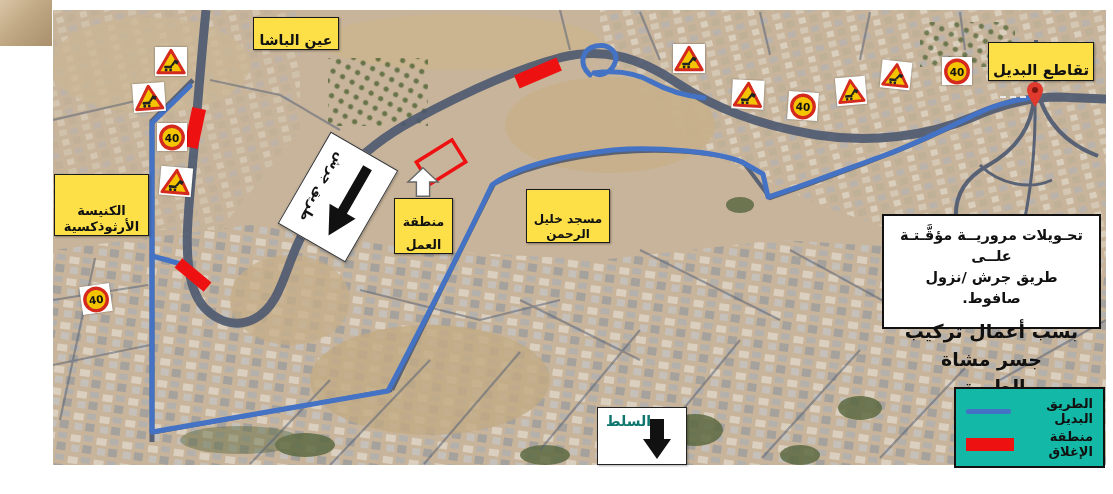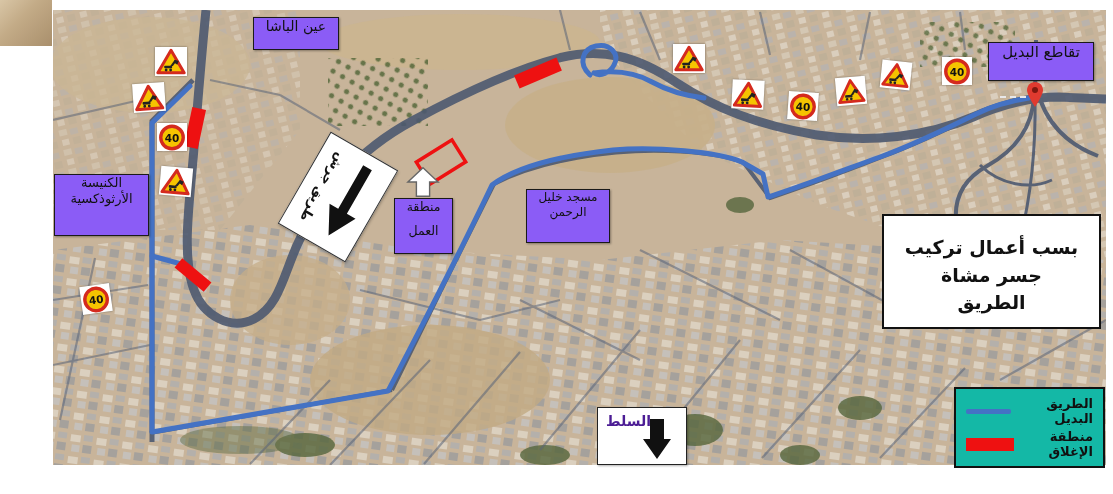--- a/index.html
+++ b/index.html
@@ -3,23 +3,23 @@
 <meta charset="utf-8">
 <style>
   html,body{margin:0;padding:0;background:#ffffff;}
   body{width:1113px;height:494px;position:relative;overflow:hidden;
        font-family:"DejaVu Sans",sans-serif;}
   .map-frame{position:absolute;left:53px;top:10px;width:1053px;height:455px;
              overflow:hidden;background:#c8b49a;}
   .map-frame > svg{position:absolute;left:-53px;top:-10px;}
   .corner-frag{position:absolute;left:0;top:0;width:52px;height:46px;
                background:linear-gradient(135deg,#d9c6a6 0%,#c3ab87 40%,#a98f6c 100%);}
-  .maplabel{position:absolute;background:#8b5cf6;border:1.6px solid #1a1a1a;
-            color:#111;font-weight:normal;text-align:center;line-height:1.25;
-            display:flex;flex-direction:column;justify-content:flex-start;
+  .maplabel{position:absolute;background:#fde047;border:1.6px solid #1a1a1a;
+            color:#111;font-weight:bold;text-align:center;line-height:1.25;
+            display:flex;flex-direction:column;justify-content:flex-end;
             box-shadow:1px 1px 2px rgba(0,0,0,.35);}
   .sign{position:absolute;background:#fff;display:flex;align-items:center;
         justify-content:center;box-shadow:0 0 2px rgba(0,0,0,.45);}
   .infobox{position:absolute;left:882px;top:214px;width:219px;height:115px;
            background:#fff;border:2px solid #111;color:#111;font-weight:bold;
            padding:9px 10px;box-sizing:border-box;text-align:center;direction:rtl;}
   .infobox .p1{font-size:14.5px;line-height:1.45;}
   .infobox .p2{font-size:19px;line-height:1.45;margin-top:9px;}
   .legend{position:absolute;left:954px;top:387px;width:151px;height:81px;
           background:#14b8a6;border:2px solid #111;box-sizing:border-box;
@@ -30,21 +30,21 @@
   .sw-blue{width:50px;height:5px;background:#4472c4;border-radius:2px;}
   .sw-red{width:56px;height:13px;background:#ee1111;}
   .rotbox{position:absolute;left:299px;top:144px;width:76px;height:104px;
           background:#fff;border:1.5px solid #333;transform:rotate(30deg);
           box-shadow:1px 1px 3px rgba(0,0,0,.3);}
   .rotbox .rtxt{position:absolute;left:-30px;top:44px;width:100px;text-align:center;
           transform:rotate(90deg);font-size:13px;font-weight:bold;color:#111;}
   .rotbox svg{position:absolute;left:32px;top:10px;}
   .saltbox{position:absolute;left:597px;top:407px;width:88px;height:56px;
            background:#fff;border:1.5px solid #222;box-shadow:1px 1px 2px rgba(0,0,0,.3);}
-  .saltbox .stxt{position:absolute;left:8px;top:5px;font-size:14px;font-weight:bold;color:#4c1d95;}
+  .saltbox .stxt{position:absolute;left:8px;top:5px;font-size:14px;font-weight:bold;color:#0f766e;}
   .saltbox svg{position:absolute;left:44px;top:9px;}
   .uparrow{position:absolute;left:406px;top:164px;}
   .pin{position:absolute;left:1027px;top:82px;}
   .dash{position:absolute;left:1000px;top:96px;width:26px;border-top:2px dashed #e8e8e8;}
 </style>
 </head>
 <body>
 
 <svg width="0" height="0" style="position:absolute">
   <defs>
@@ -238,20 +238,24 @@
     </svg>
   </div>
 
 <div class="dash"></div>
 <svg class="pin" width="16" height="26" viewBox="0 0 16 26">
   <path d="M8,0 C12.4,0 16,3.6 16,8 C16,13 8,25 8,25 C8,25 0,13 0,8 C0,3.6 3.6,0 8,0 Z" fill="#e03a2f"></path>
   <circle cx="8" cy="8" r="3" fill="#7e170f"></circle>
 </svg>
 
 <div class="infobox">
+  <div class="p1">
+    <div>تحـويلات مروريــة مؤقَّـتـة علــى</div>
+    <div>طريق جرش /نزول صافوط.</div>
+  </div>
   <div class="p2">
     <div>بسب أعمال تركيب جسر مشاة</div>
     <div>الطريق</div>
   </div>
 </div>
 
 <div class="legend">
   <div class="row">
     <span class="sw-blue"></span>
     <span class="lbl" dir="rtl" lang="ar">الطريق البديل</span>

